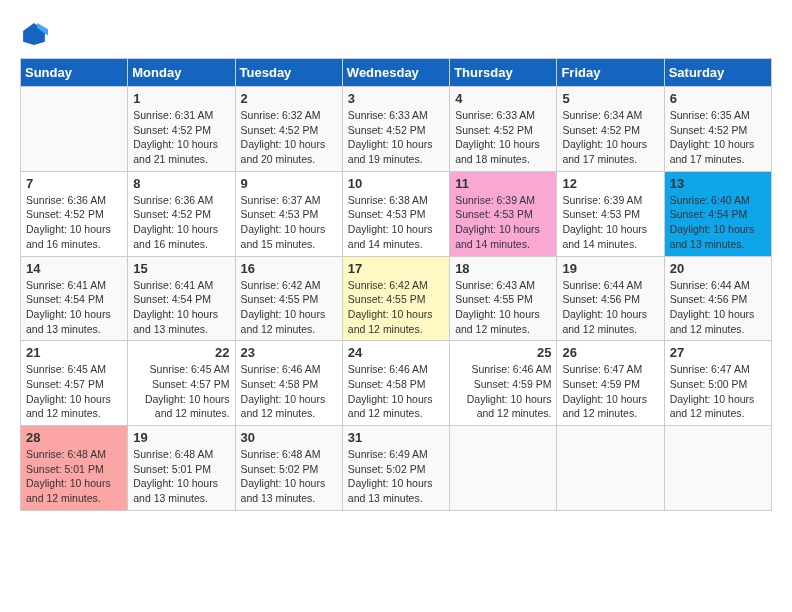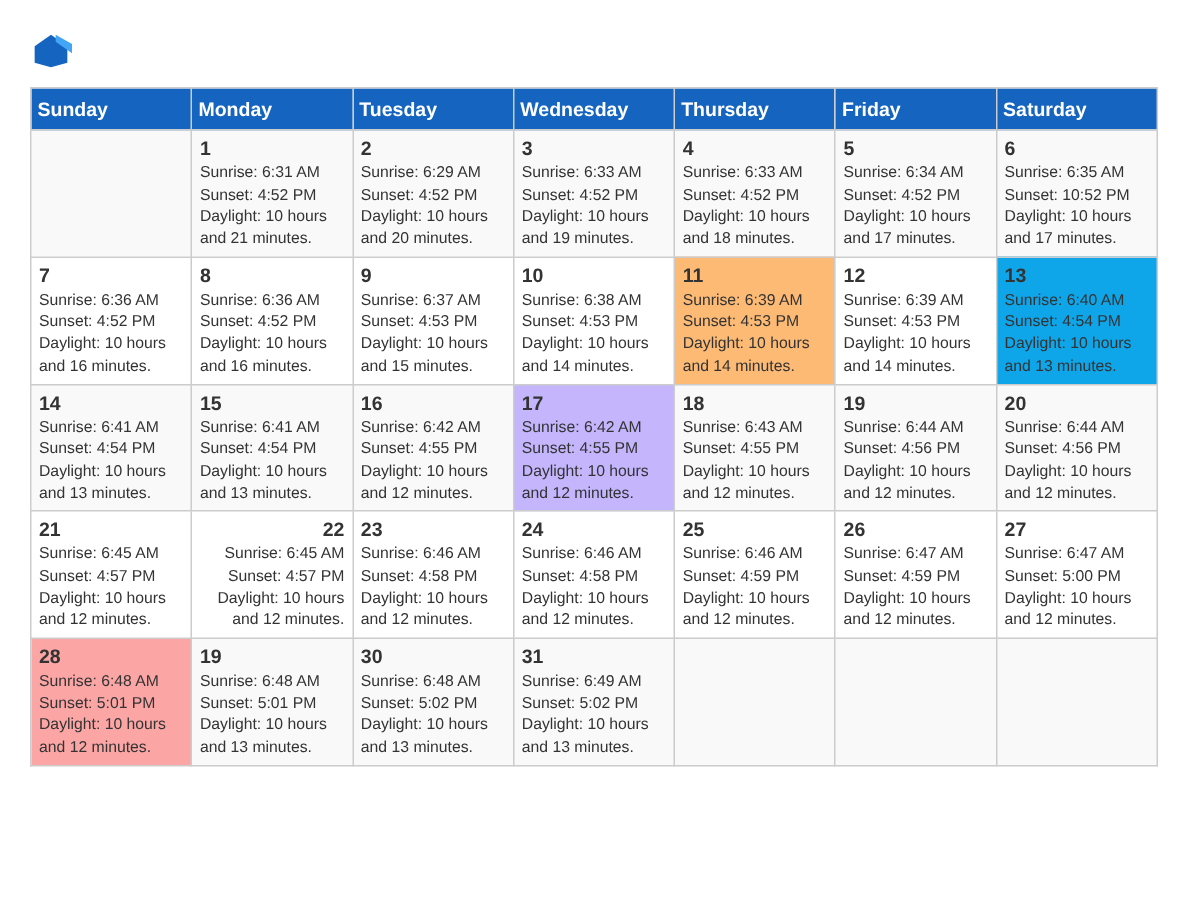--- a/index.html
+++ b/index.html
@@ -120,21 +120,21 @@
   <tr>
         <td class="empty"></td>
         <td style="background-color: rgb(249, 249, 249);">
           <span class="day-num">1</span>
           <div class="day-info" style="white-space: pre-line;">Sunrise: 6:31 AM
 Sunset: 4:52 PM
 Daylight: 10 hours and 21 minutes.</div>
         </td>
         <td style="background-color: rgb(249, 249, 249);">
           <span class="day-num">2</span>
-          <div class="day-info" style="white-space: pre-line;">Sunrise: 6:29 AM
+          <div class="day-info" style="white-space: pre-line;">Sunrise: 6:32 AM
 Sunset: 4:52 PM
 Daylight: 10 hours and 20 minutes.</div>
         </td>
         <td style="background-color: rgb(249, 249, 249);">
           <span class="day-num">3</span>
           <div class="day-info" style="white-space: pre-line;">Sunrise: 6:33 AM
 Sunset: 4:52 PM
 Daylight: 10 hours and 19 minutes.</div>
         </td>
         <td style="background-color: rgb(249, 249, 249);">
@@ -145,21 +145,21 @@
         </td>
         <td style="background-color: rgb(249, 249, 249);">
           <span class="day-num">5</span>
           <div class="day-info" style="white-space: pre-line;">Sunrise: 6:34 AM
 Sunset: 4:52 PM
 Daylight: 10 hours and 17 minutes.</div>
         </td>
         <td style="background-color: rgb(249, 249, 249);">
           <span class="day-num">6</span>
           <div class="day-info" style="white-space: pre-line;">Sunrise: 6:35 AM
-Sunset: 10:52 PM
+Sunset: 4:52 PM
 Daylight: 10 hours and 17 minutes.</div>
         </td>
       </tr>
       <tr>
         <td style="background-color: rgb(255, 255, 255);">
           <span class="day-num">7</span>
           <div class="day-info" style="white-space: pre-line;">Sunrise: 6:36 AM
 Sunset: 4:52 PM
 Daylight: 10 hours and 16 minutes.</div>
         </td>
@@ -174,21 +174,21 @@
           <div class="day-info" style="white-space: pre-line;">Sunrise: 6:37 AM
 Sunset: 4:53 PM
 Daylight: 10 hours and 15 minutes.</div>
         </td>
         <td style="background-color: rgb(255, 255, 255);">
           <span class="day-num">10</span>
           <div class="day-info" style="white-space: pre-line;">Sunrise: 6:38 AM
 Sunset: 4:53 PM
 Daylight: 10 hours and 14 minutes.</div>
         </td>
-        <td style="background-color: #fdba74;">
+        <td style="background-color: #f9a8d4;">
           <span class="day-num">11</span>
           <div class="day-info" style="white-space: pre-line;">Sunrise: 6:39 AM
 Sunset: 4:53 PM
 Daylight: 10 hours and 14 minutes.</div>
         </td>
         <td style="background-color: rgb(255, 255, 255);">
           <span class="day-num">12</span>
           <div class="day-info" style="white-space: pre-line;">Sunrise: 6:39 AM
 Sunset: 4:53 PM
 Daylight: 10 hours and 14 minutes.</div>
@@ -212,21 +212,21 @@
           <div class="day-info" style="white-space: pre-line;">Sunrise: 6:41 AM
 Sunset: 4:54 PM
 Daylight: 10 hours and 13 minutes.</div>
         </td>
         <td style="background-color: rgb(249, 249, 249);">
           <span class="day-num">16</span>
           <div class="day-info" style="white-space: pre-line;">Sunrise: 6:42 AM
 Sunset: 4:55 PM
 Daylight: 10 hours and 12 minutes.</div>
         </td>
-        <td style="background-color: #c4b5fd;">
+        <td style="background-color: #fef9c3;">
           <span class="day-num">17</span>
           <div class="day-info" style="white-space: pre-line;">Sunrise: 6:42 AM
 Sunset: 4:55 PM
 Daylight: 10 hours and 12 minutes.</div>
         </td>
         <td style="background-color: rgb(249, 249, 249);">
           <span class="day-num">18</span>
           <div class="day-info" style="white-space: pre-line;">Sunrise: 6:43 AM
 Sunset: 4:55 PM
 Daylight: 10 hours and 12 minutes.</div>
@@ -262,21 +262,21 @@
           <div class="day-info" style="white-space: pre-line;">Sunrise: 6:46 AM
 Sunset: 4:58 PM
 Daylight: 10 hours and 12 minutes.</div>
         </td>
         <td style="background-color: rgb(255, 255, 255);">
           <span class="day-num">24</span>
           <div class="day-info" style="white-space: pre-line;">Sunrise: 6:46 AM
 Sunset: 4:58 PM
 Daylight: 10 hours and 12 minutes.</div>
         </td>
-        <td style="background-color: rgb(255, 255, 255);">
+        <td style="background-color: rgb(255, 255, 255); text-align: right;">
           <span class="day-num">25</span>
           <div class="day-info" style="white-space: pre-line;">Sunrise: 6:46 AM
 Sunset: 4:59 PM
 Daylight: 10 hours and 12 minutes.</div>
         </td>
         <td style="background-color: rgb(255, 255, 255);">
           <span class="day-num">26</span>
           <div class="day-info" style="white-space: pre-line;">Sunrise: 6:47 AM
 Sunset: 4:59 PM
 Daylight: 10 hours and 12 minutes.</div>

